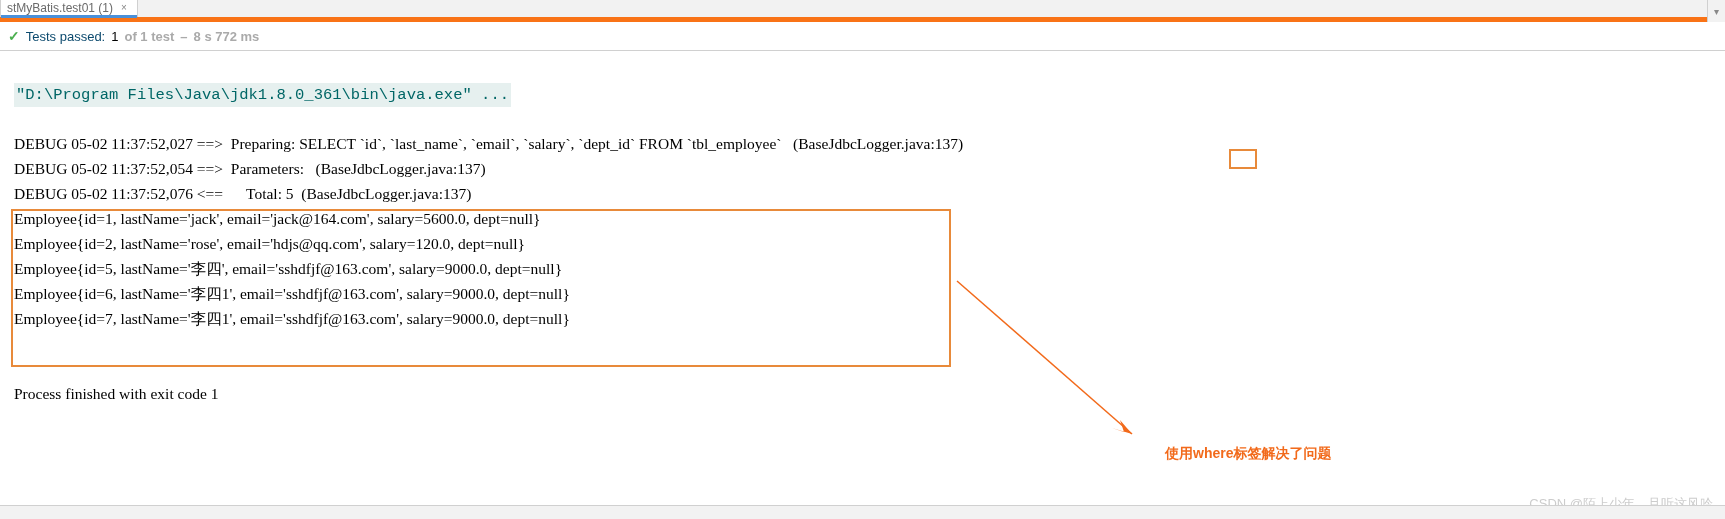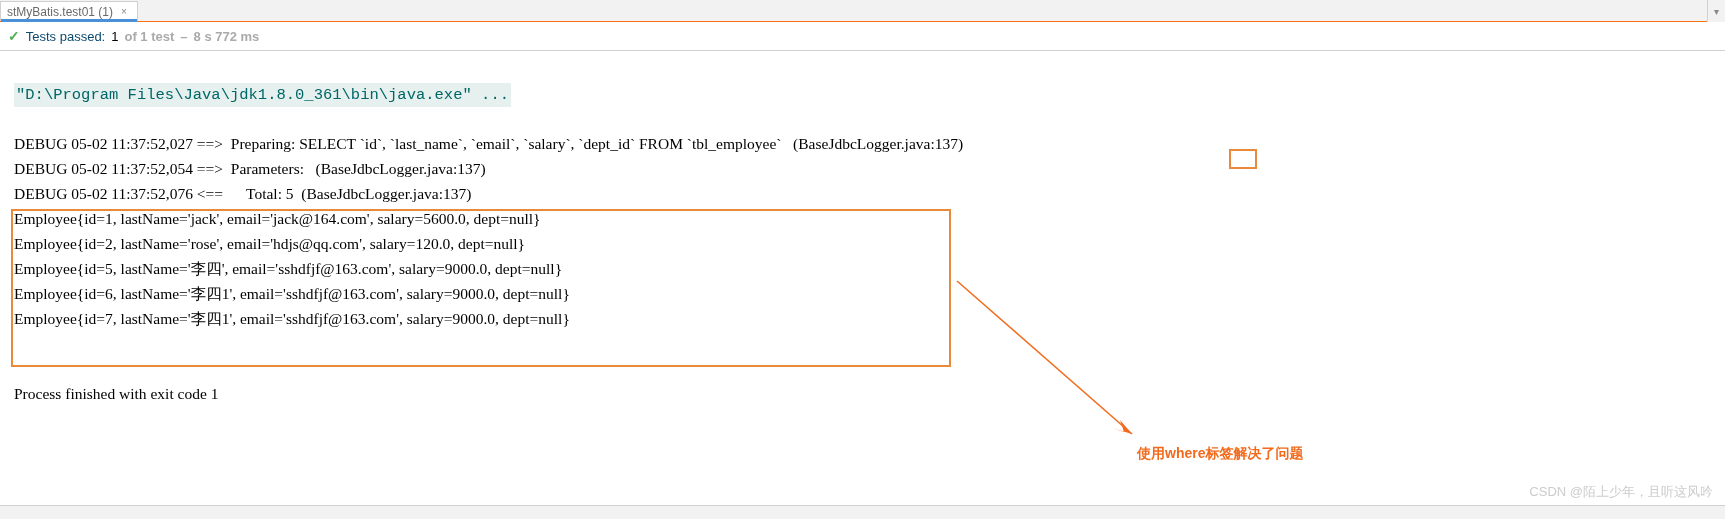--- a/index.html
+++ b/index.html
@@ -10,21 +10,21 @@
     body {
       font-family: "Segoe UI", Arial, sans-serif;
       font-size: 13px;
       background: #fff;
       color: #000;
       width: 1725px;
       position: relative;
     }
     .tab-bar {
       background: #f2f2f2;
-      border-bottom: 1px solid #f97316;
+      border-bottom: 5px solid #f97316;
       height: 22px;
       display: flex;
       align-items: flex-end;
       padding-left: 0;
     }
     .tab {
       background: #fff;
       border: 1px solid #d0d0d0;
       border-bottom: none;
       padding: 2px 10px 2px 6px;
@@ -108,37 +108,38 @@
       top: 98px;
       width: 28px;
       height: 20px;
     }
     .annotation {
       position: absolute;
       color: #f26a1b;
       font-family: "Microsoft YaHei", Arial, sans-serif;
       font-size: 14px;
       font-weight: bold;
+      margin-left: 28px;
     }
     .anno-text {
       left: 1137px;
       top: 392px;
     }
     .arrow-svg {
       position: absolute;
       left: 952px;
       top: 225px;
       width: 200px;
       height: 175px;
       pointer-events: none;
     }
     .watermark {
       position: absolute;
       right: 12px;
-      bottom: 18px;
+      bottom: 6px;
       color: #ccc;
       font-size: 13px;
       font-family: "Microsoft YaHei", Arial, sans-serif;
     }
     .right-gutter {
       position: absolute;
       right: 0;
       top: 0;
       width: 18px;
       height: 22px;

